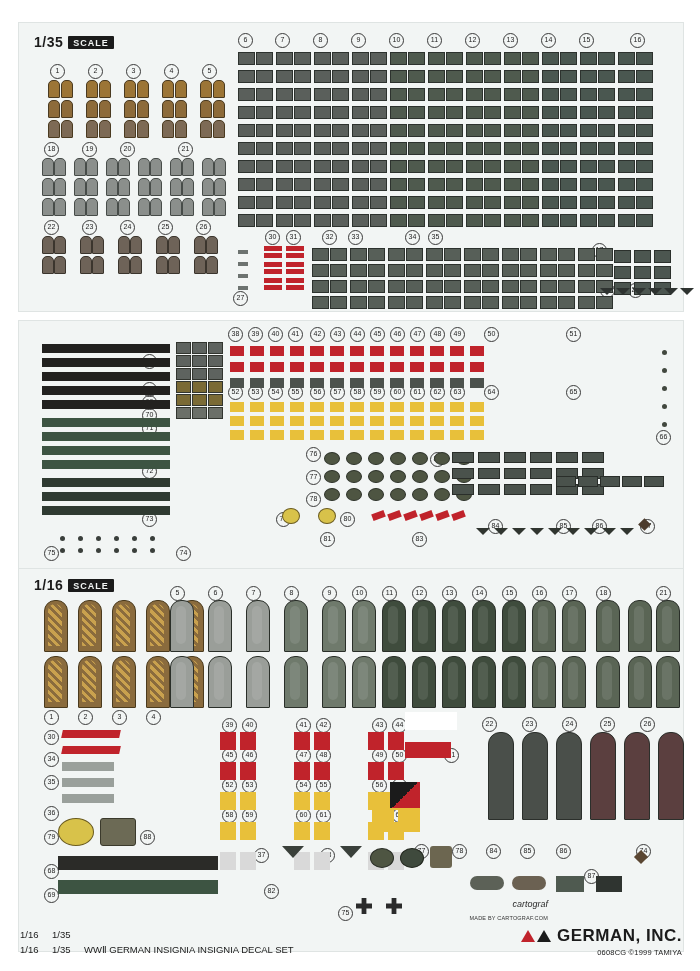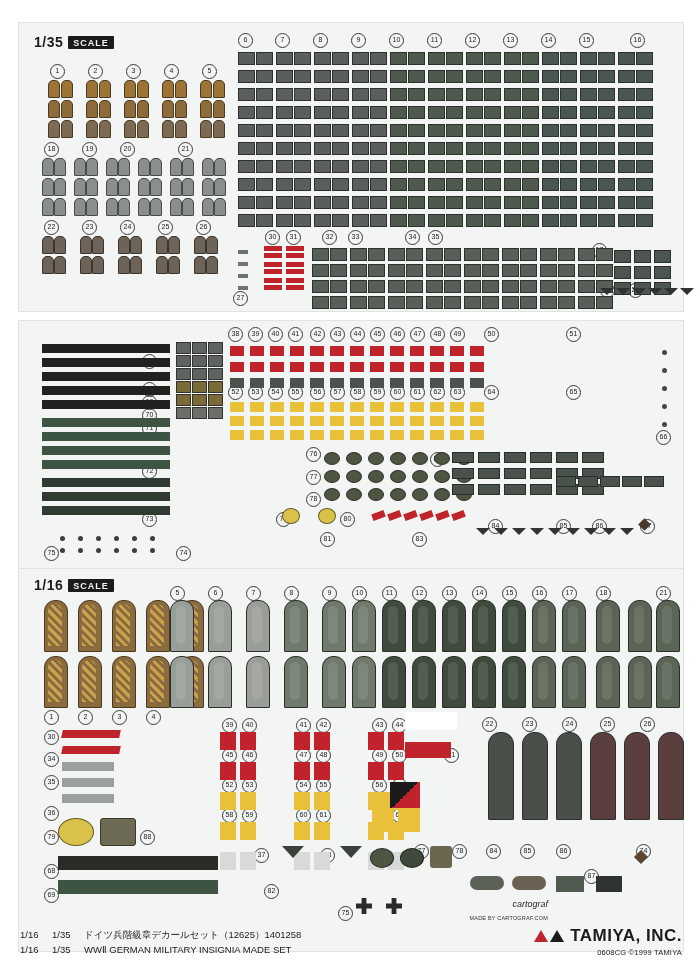--- a/index.html
+++ b/index.html
@@ -964,36 +964,35 @@
       <div class="chip" style="position:absolute;left:356px;top:898px;width:16px;height:16px;background:#2b2b2b;clip-path:polygon(35% 0,65% 0,65% 35%,100% 35%,100% 65%,65% 65%,65% 100%,35% 100%,35% 65%,0 65%,0 35%,35% 35%);"></div>
       <div class="chip" style="position:absolute;left:386px;top:898px;width:16px;height:16px;background:#2b2b2b;clip-path:polygon(35% 0,65% 0,65% 35%,100% 35%,100% 65%,65% 65%,65% 100%,35% 100%,35% 65%,0 65%,0 35%,35% 35%);"></div>
     </div>
 
   <div class="whitebox" style="left:405px;top:712px;width:52px;height:18px;"></div>
 
   <div class="footer">
     <div class="ln">
       <span class="sc">1/16</span>
       <span class="sc">1/35</span>
-      <span>ドイツ兵階級章デカールセット（12625）1401258</span>
     </div>
     <div class="ln">
       <span class="sc">1/16</span>
       <span class="sc">1/35</span>
-      <span>WWⅡ GERMAN MILITARY INSIGNIA MADE SET</span>
+      <span>WWⅡ GERMAN INSIGNIA INSIGNIA DECAL SET</span>
     </div>
   </div>
 
   <div class="cartograf">cartograf</div>
   <div style="position:absolute;right:152px;bottom:50px;font-size:5.5px;color:#333;letter-spacing:.2px;">MADE BY CARTOGRAF.COM</div>
 
   <div class="brandbox">
     <div class="logo">
       <span class="stars">
         <span class="star red"></span>
           <span class="star blue"></span>
       </span>
-      <span class="tname">TAMIYA, INC.</span>
+      <span class="tname">GERMAN, INC.</span>
     </div>
     <div class="codes">0608CG  ©1999 TAMIYA</div>
   </div>
 
 </div>
 
 </body></html>

